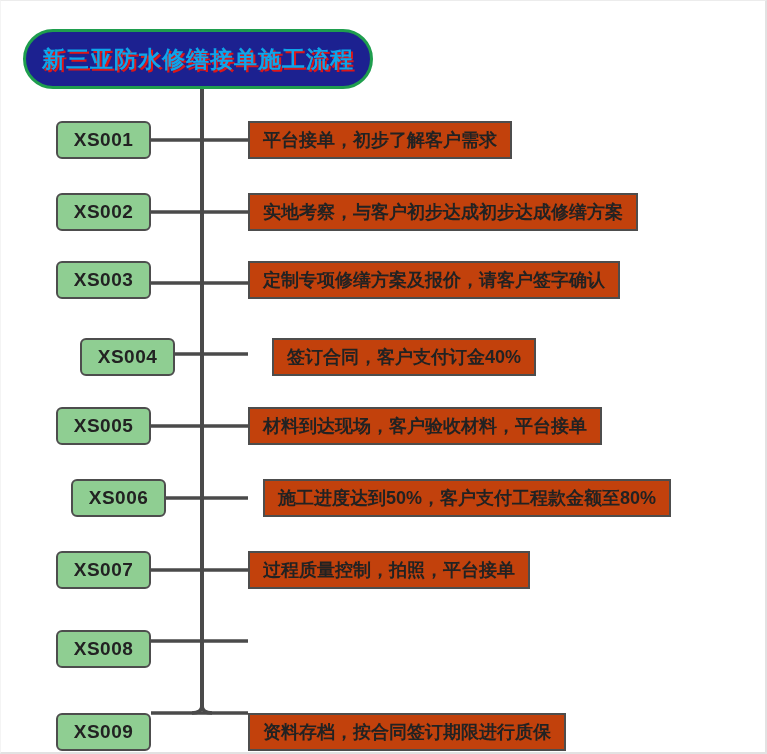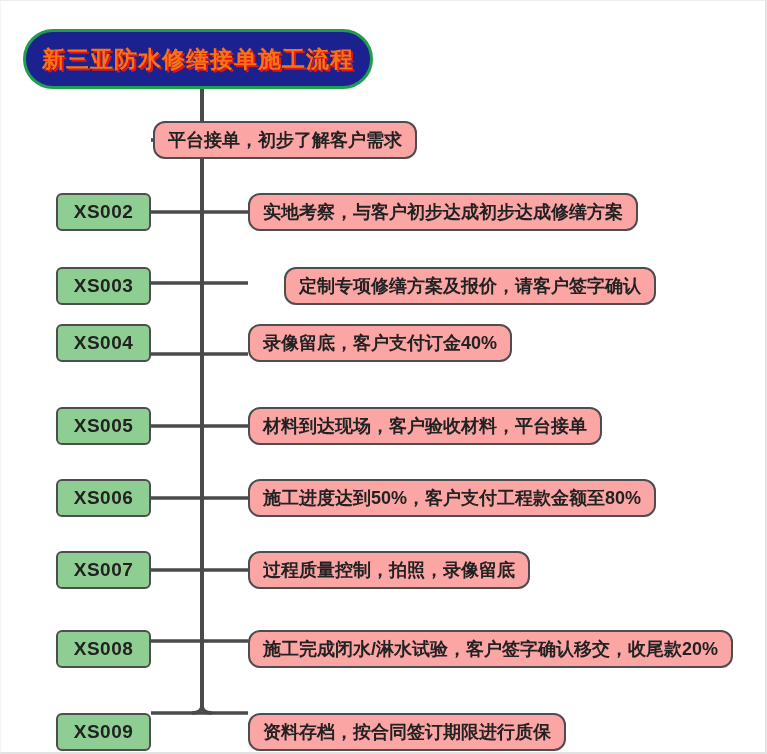--- a/index.html
+++ b/index.html
@@ -29,21 +29,21 @@
     box-sizing: border-box;
     background: #1c2190;
     border: 3px solid #1f9e4e;
     border-radius: 30px;
     display: flex;
     align-items: center;
     justify-content: center;
     z-index: 2;
   }
   .title-pill .title-text {
-    color: #f97316;
+    color: #0ea5e9;
     font-size: 23px;
     font-weight: bold;
     letter-spacing: 1px;
     text-shadow: 2px 2px 0 #dd1717;
     white-space: nowrap;
   }
   .row {
     position: absolute;
     left: 55px;
     height: 38px;
@@ -61,23 +61,23 @@
     font-size: 19px;
     font-weight: bold;
     display: flex;
     align-items: center;
     justify-content: center;
     letter-spacing: 0.5px;
   }
   .desc {
     margin-left: 97px;
     box-sizing: border-box;
-    background: #fca5a5;
+    background: #c2410c;
     border: 2px solid #4d4d4d;
-    border-radius: 12px;
+    border-radius: 0;
     color: #222222;
     font-size: 18px;
     font-weight: bold;
     display: flex;
     align-items: center;
     padding: 0 13px;
     white-space: nowrap;
   }
 </style>
 </head>
@@ -98,48 +98,48 @@
       <path d="M 201 704 Q 201 712 191 712" fill="none" stroke="#4a4a4a" stroke-width="3.5"></path>
       <path d="M 201 704 Q 201 712 211 712" fill="none" stroke="#4a4a4a" stroke-width="3.5"></path>
     </svg>
 
   <div class="title-pill">
     <span class="title-text">新三亚防水修缮接单施工流程</span>
   </div>
 
   <div id="rows">
       <div class="row" style="top: 120px;">
+    <div class="code">XS001</div>
     <div class="desc">平台接单，初步了解客户需求</div>
   </div>
       <div class="row" style="top: 192px; text-align: center;">
     <div class="code">XS002</div>
     <div class="desc">实地考察，与客户初步达成初步达成修缮方案</div>
   </div>
-      <div class="row" style="top: 266px; gap: 36px;">
+      <div class="row" style="top: 260px;">
     <div class="code">XS003</div>
     <div class="desc">定制专项修缮方案及报价，请客户签字确认</div>
   </div>
-      <div class="row" style="top: 323px;">
+      <div class="row" style="top: 337px; margin-left: 24px;">
     <div class="code">XS004</div>
-    <div class="desc">录像留底，客户支付订金40%</div>
+    <div class="desc">签订合同，客户支付订金40%</div>
   </div>
       <div class="row" style="top: 406px;">
     <div class="code">XS005</div>
     <div class="desc">材料到达现场，客户验收材料，平台接单</div>
   </div>
-      <div class="row" style="top: 478px;">
+      <div class="row" style="top: 478px; margin-left: 15px;">
     <div class="code">XS006</div>
     <div class="desc">施工进度达到50%，客户支付工程款金额至80%</div>
   </div>
       <div class="row" style="top: 550px;">
     <div class="code">XS007</div>
-    <div class="desc">过程质量控制，拍照，录像留底</div>
+    <div class="desc">过程质量控制，拍照，平台接单</div>
   </div>
       <div class="row" style="top: 621px; margin-top: 8px;">
     <div class="code">XS008</div>
-    <div class="desc">施工完成闭水/淋水试验，客户签字确认移交，收尾款20%</div>
   </div>
       <div class="row" style="top: 712px;">
     <div class="code">XS009</div>
     <div class="desc">资料存档，按合同签订期限进行质保</div>
   </div>
     </div>
 </div>
 
 </body></html>

